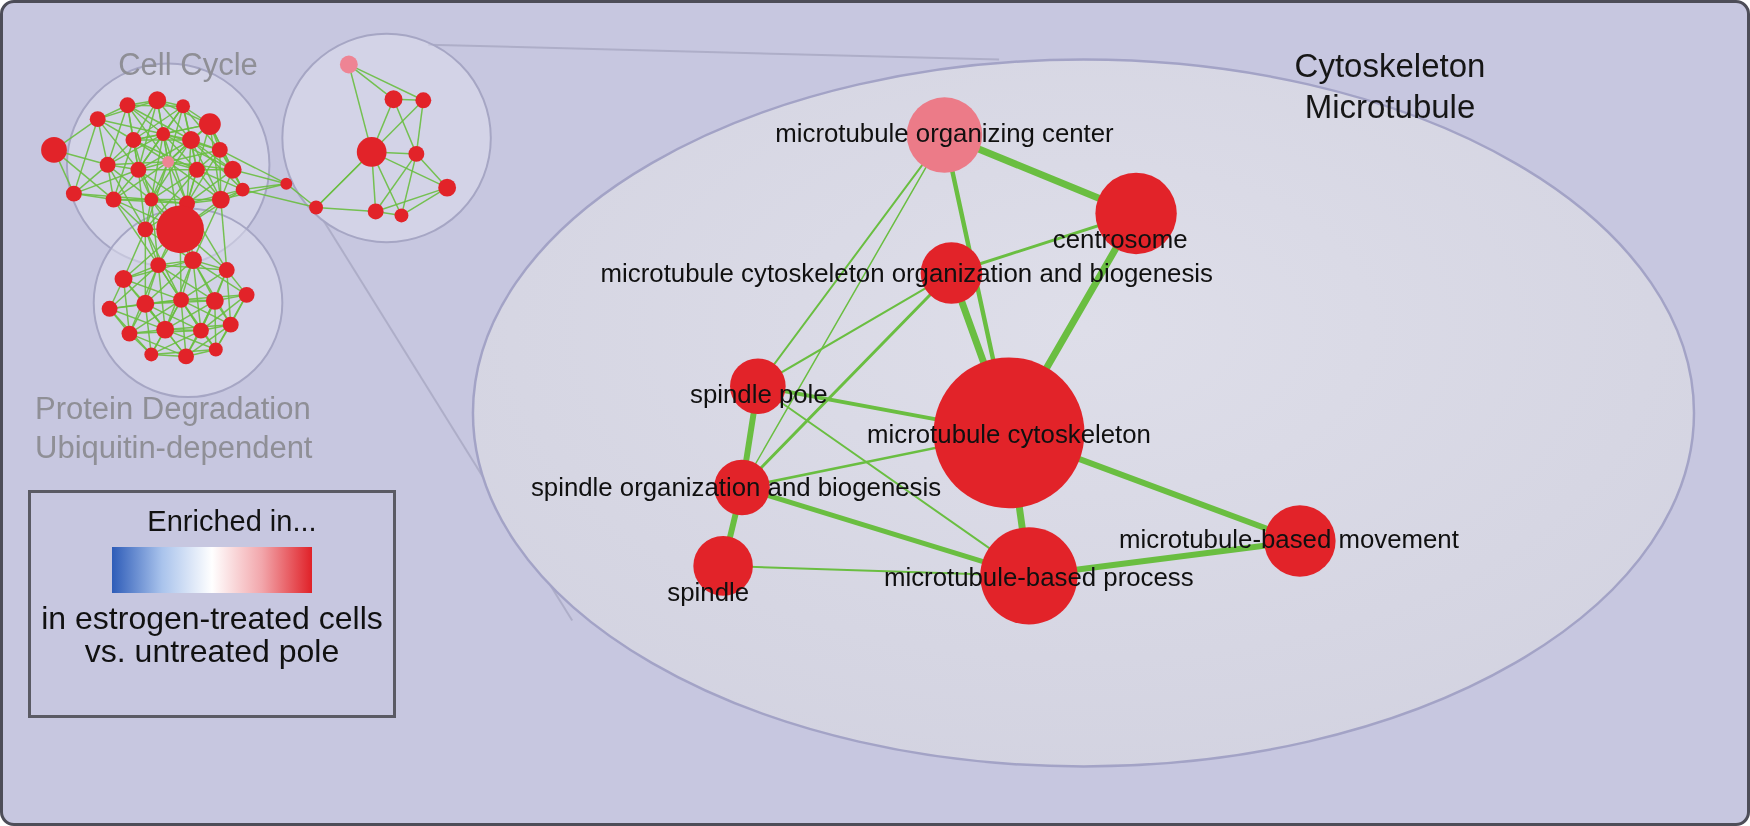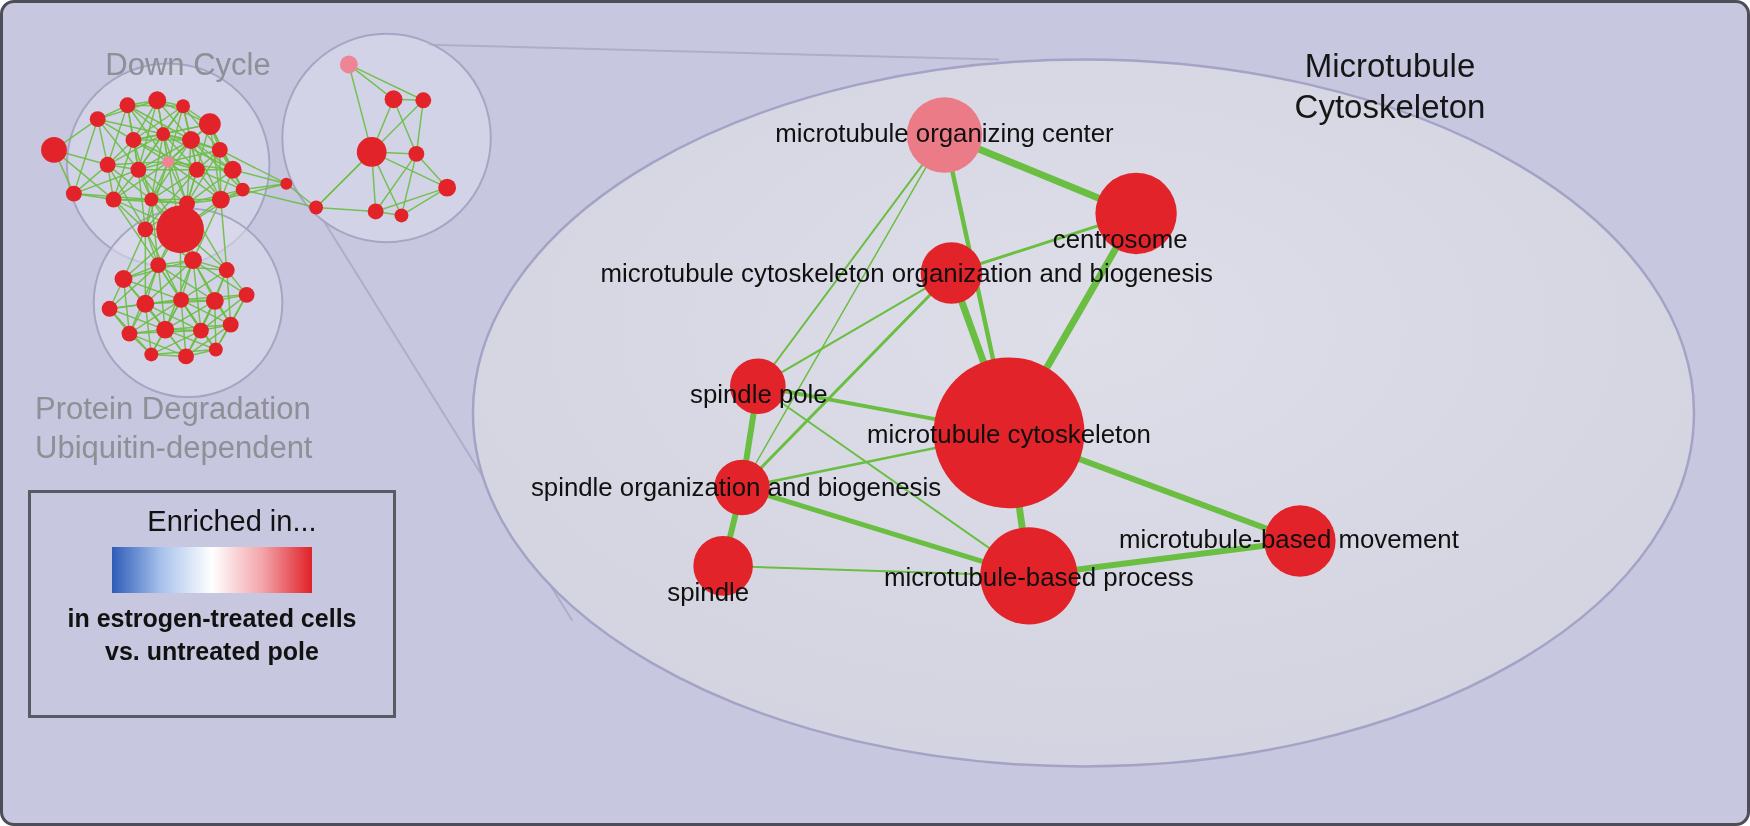--- a/index.html
+++ b/index.html
@@ -28,21 +28,21 @@
     text-align:center; font-size:33px; color:#161616; line-height:41px;
   }
   .legend {
     position:absolute; left:25px; top:487px; width:368px; height:228px;
     border:3px solid #5a5a64; box-sizing:border-box;
   }
   .legend-title { margin-top:12px; text-align:center; font-size:29px; color:#111;margin-left:40px; }
   .legend-bar   { margin:9px auto 0; width:200px; height:46px; }
   .legend-row   { display:flex; justify-content:space-between;
                   padding:4px 52px 0 50px; font-size:29px; color:#111; }
-  .legend-caption { margin-top:9px; text-align:center; font-size:25px; color:#111; line-height:33px;font-weight:bold; }
+  .legend-caption { margin-top:9px; text-align:center; font-size:32px; color:#111; line-height:33px; }
 </style>
 </head>
 <body>
 
 <div class="figure">
 
   <svg id="scene" viewBox="0 0 1750 826">
     <defs>
       <radialGradient id="ellipseGrad" cx="50%" cy="38%" r="70%">
         <stop offset="0%" stop-color="#dedee9"></stop>
@@ -389,30 +389,30 @@
         <text x="907" y="281" text-anchor="middle" font-size="26" fill="#101010" font-family="&quot;Liberation Sans&quot;, sans-serif">microtubule cytoskeleton organization and biogenesis</text>
         <text x="758" y="403" text-anchor="middle" font-size="26" fill="#101010" font-family="&quot;Liberation Sans&quot;, sans-serif">spindle pole</text>
         <text x="1010" y="443" text-anchor="middle" font-size="26" fill="#101010" font-family="&quot;Liberation Sans&quot;, sans-serif">microtubule cytoskeleton</text>
         <text x="735" y="497" text-anchor="middle" font-size="26" fill="#101010" font-family="&quot;Liberation Sans&quot;, sans-serif">spindle organization and biogenesis</text>
         <text x="1292" y="549" text-anchor="middle" font-size="26" fill="#101010" font-family="&quot;Liberation Sans&quot;, sans-serif">microtubule-based movement</text>
         <text x="1040" y="587" text-anchor="middle" font-size="26" fill="#101010" font-family="&quot;Liberation Sans&quot;, sans-serif">microtubule-based process</text>
         <text x="707" y="602" text-anchor="middle" font-size="26" fill="#101010" font-family="&quot;Liberation Sans&quot;, sans-serif">spindle</text>
       </g>
   </svg>
 
-  <div class="title-cellcycle">Down Cycle</div>
+  <div class="title-cellcycle">Cell Cycle</div>
 
   <div class="title-ubiq">
     <div>Protein Degradation</div>
     <div>Ubiquitin-dependent</div>
   </div>
 
   <div class="title-micro">
+    <div>Cytoskeleton</div>
     <div>Microtubule</div>
-    <div>Cytoskeleton</div>
   </div>
 
   <div class="legend">
     <div class="legend-title">Enriched in...</div>
     <div class="legend-bar" id="legend-bar" style="background: linear-gradient(to right, rgb(46, 92, 184), rgb(169, 195, 236), rgb(255, 255, 255), rgb(242, 166, 171), rgb(224, 33, 40));"></div>
     <div class="legend-caption">
       <div>in estrogen-treated cells</div>
       <div>vs. untreated pole</div>
     </div>
   </div>

